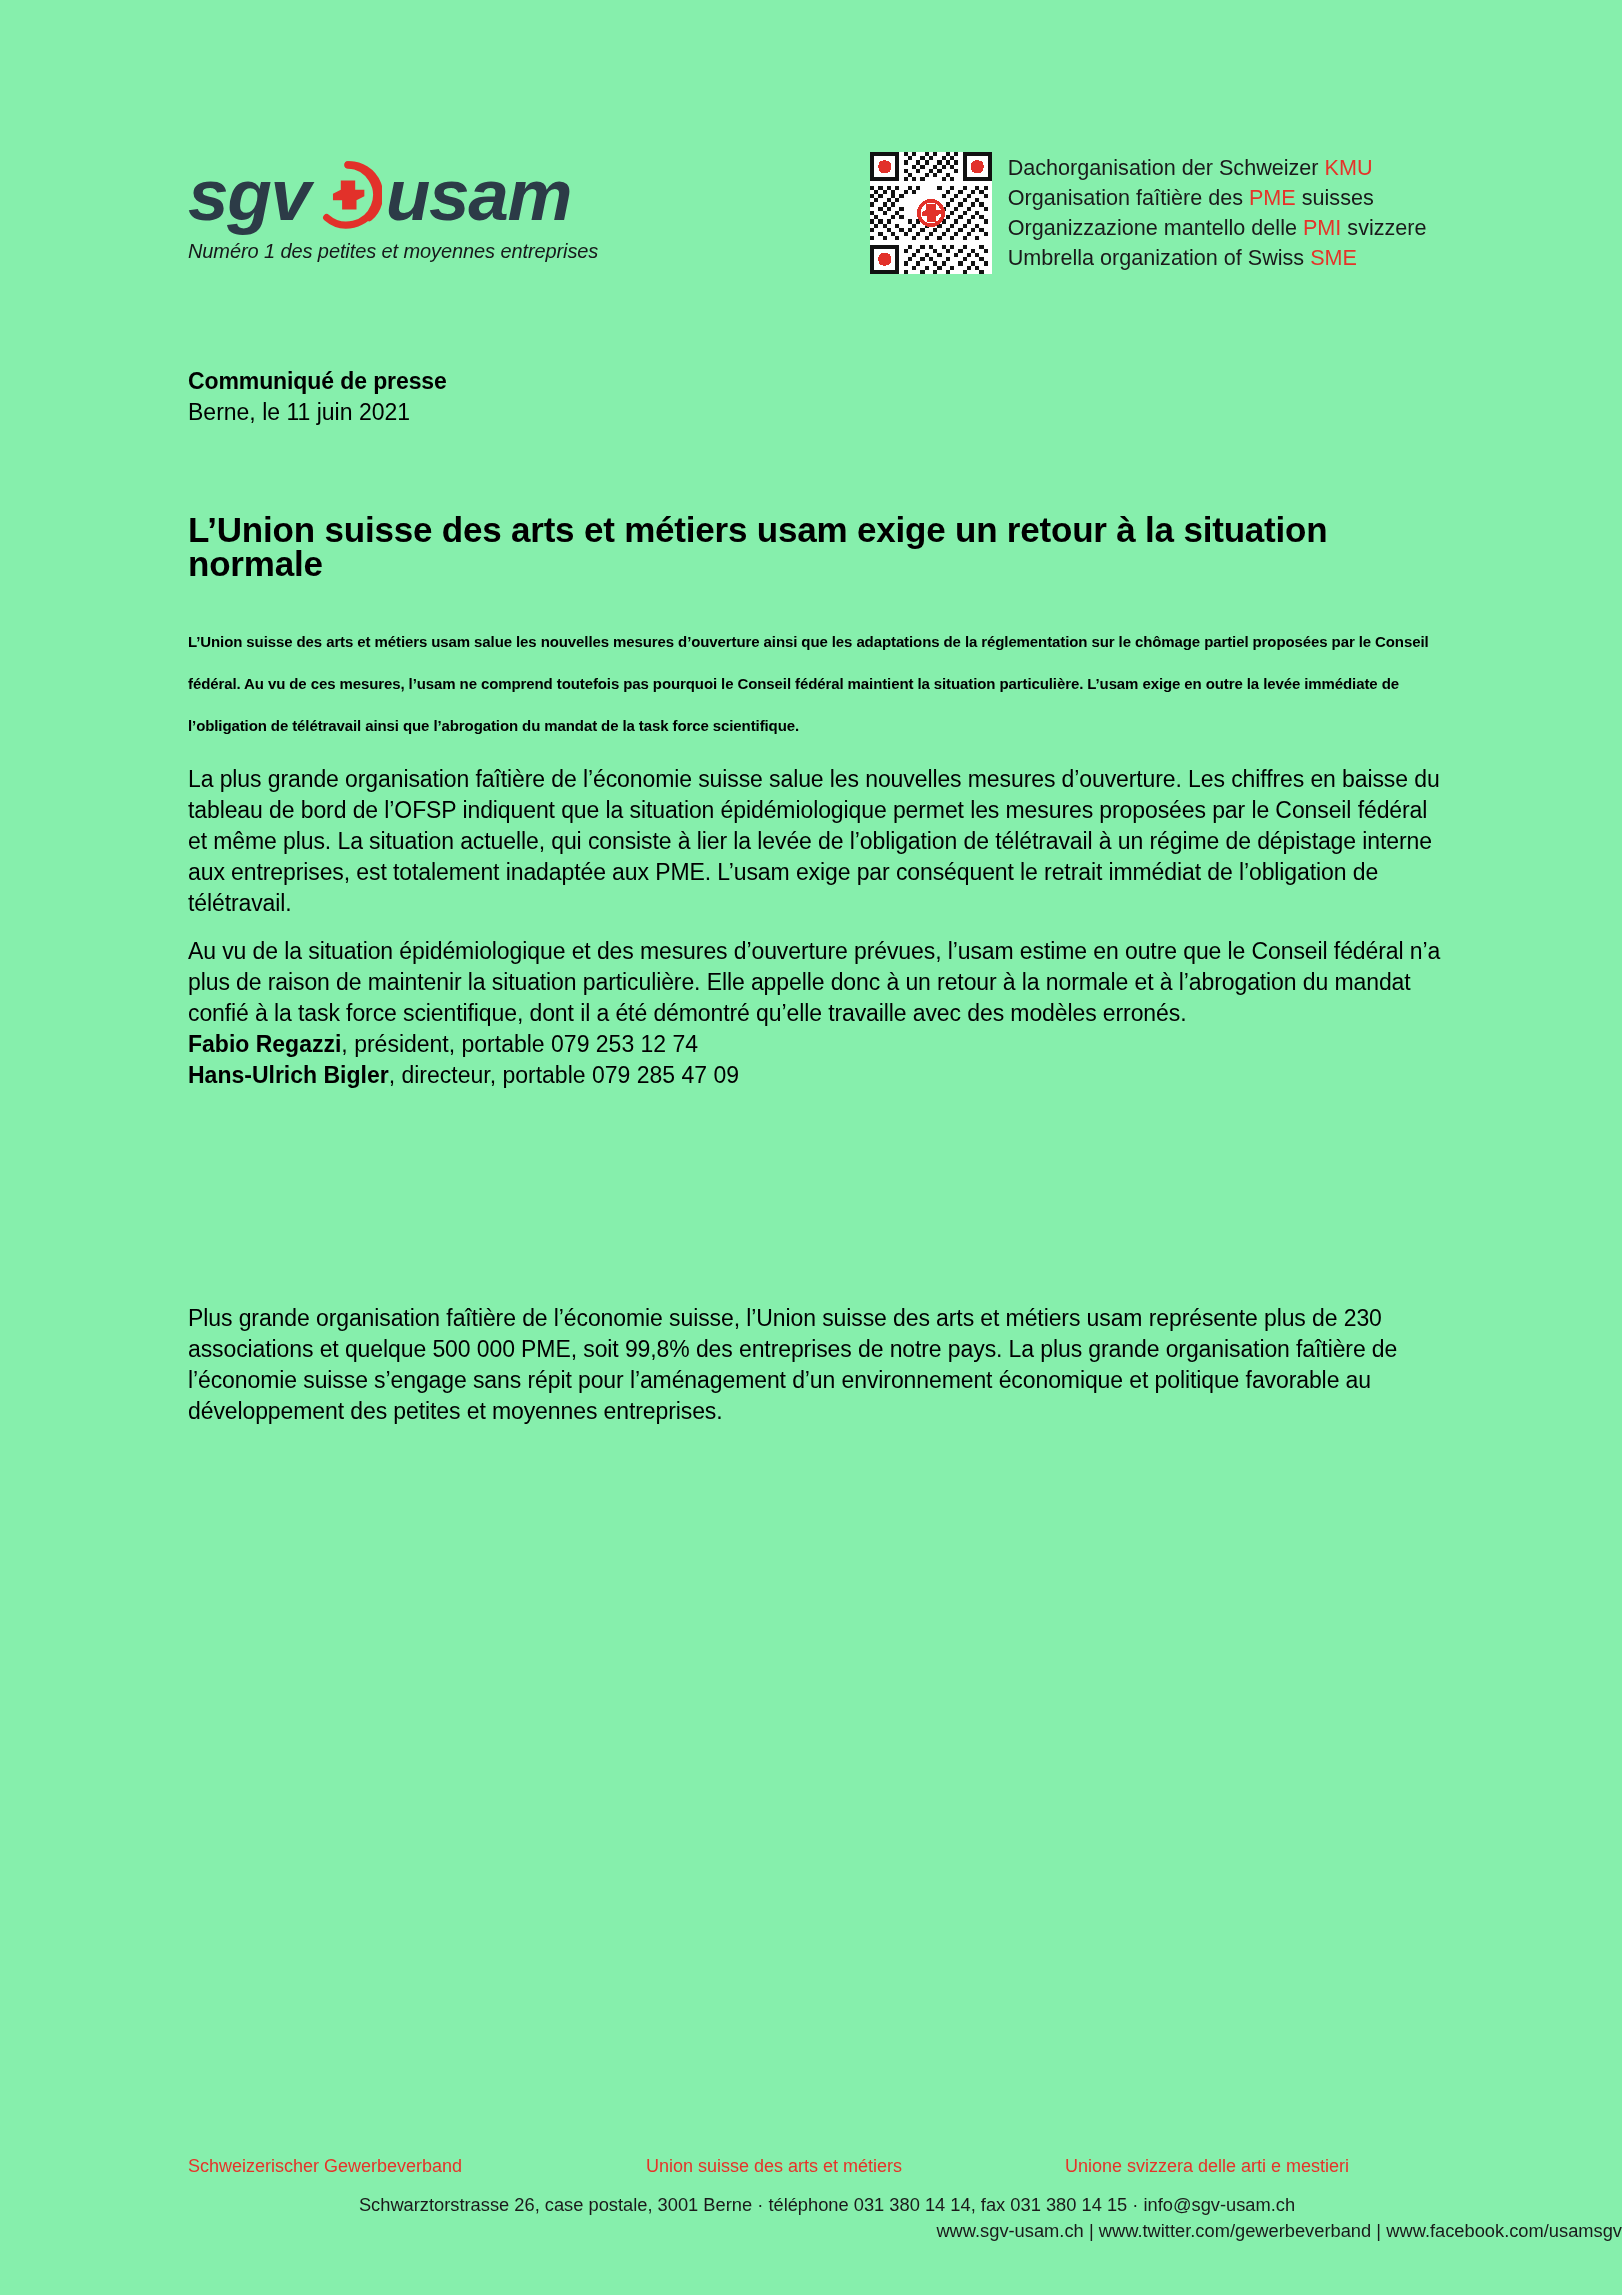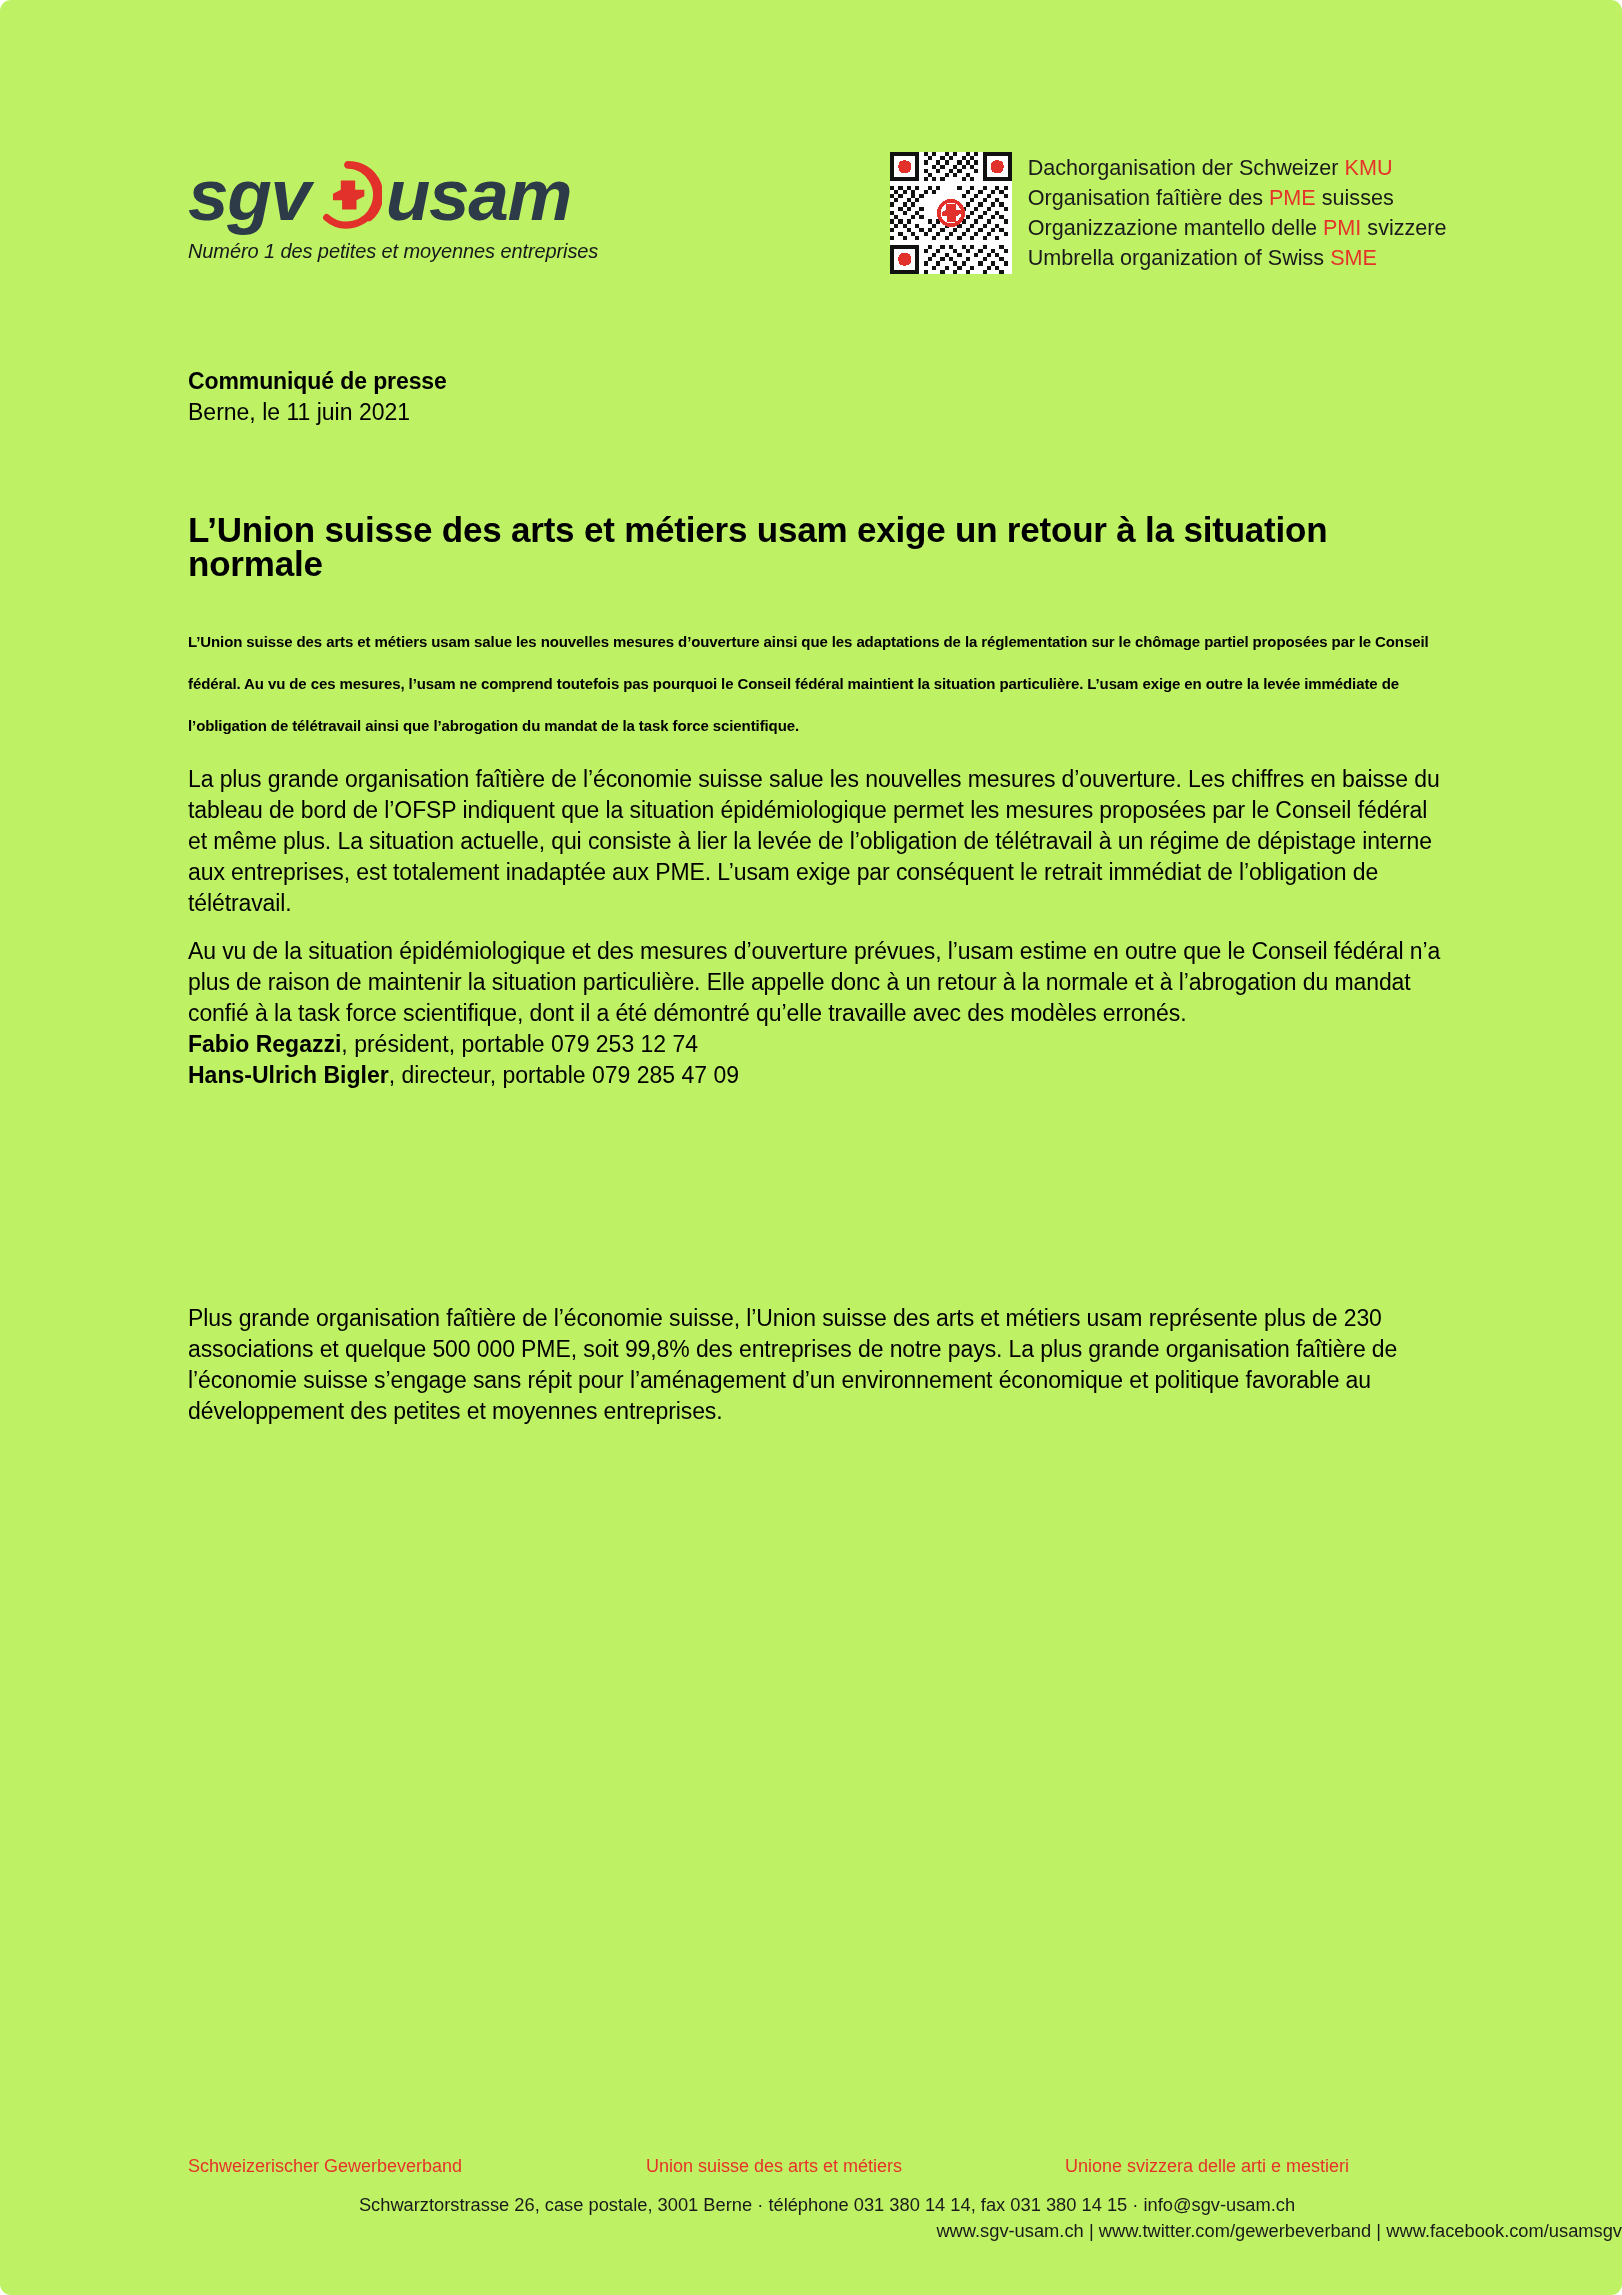--- a/index.html
+++ b/index.html
@@ -8,24 +8,23 @@
     background: #ffffff;
   }
   body {
     font-family: "Liberation Sans", "DejaVu Sans", sans-serif;
     color: #000000;
   }
   .page {
     position: relative;
     width: 1622px;
     height: 2295px;
-    background: #bef264;
+    background: #86efac;
     overflow: hidden;
     box-sizing: border-box;
-    border-radius: 11px;
   }
 
   
   .header {
     position: absolute;
     left: 0;
     top: 0;
     width: 1622px;
     height: 308px;
   }
@@ -59,21 +58,21 @@
     margin-top: 9.2px;
     font-style: italic;
     font-size: 20px;
     color: #16181a;
     letter-spacing: -0.1px;
     white-space: nowrap;
   }
 
   .qr-block {
     position: absolute;
-    left: 890px;
+    left: 870px;
     top: 152px;
     display: flex;
     align-items: flex-start;
   }
   .qr-code {
     width: 122px;
     height: 122px;
     flex: 0 0 122px;
     margin-right: 15.7px;
   }

